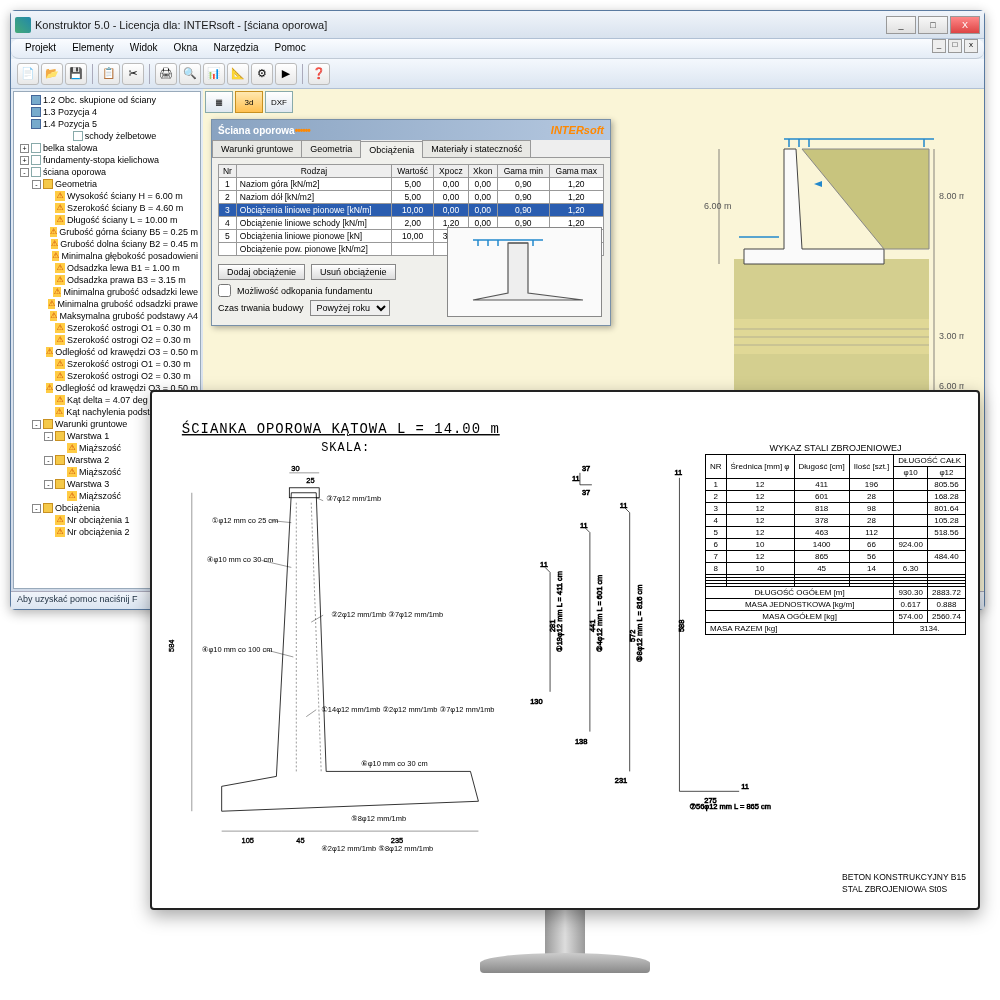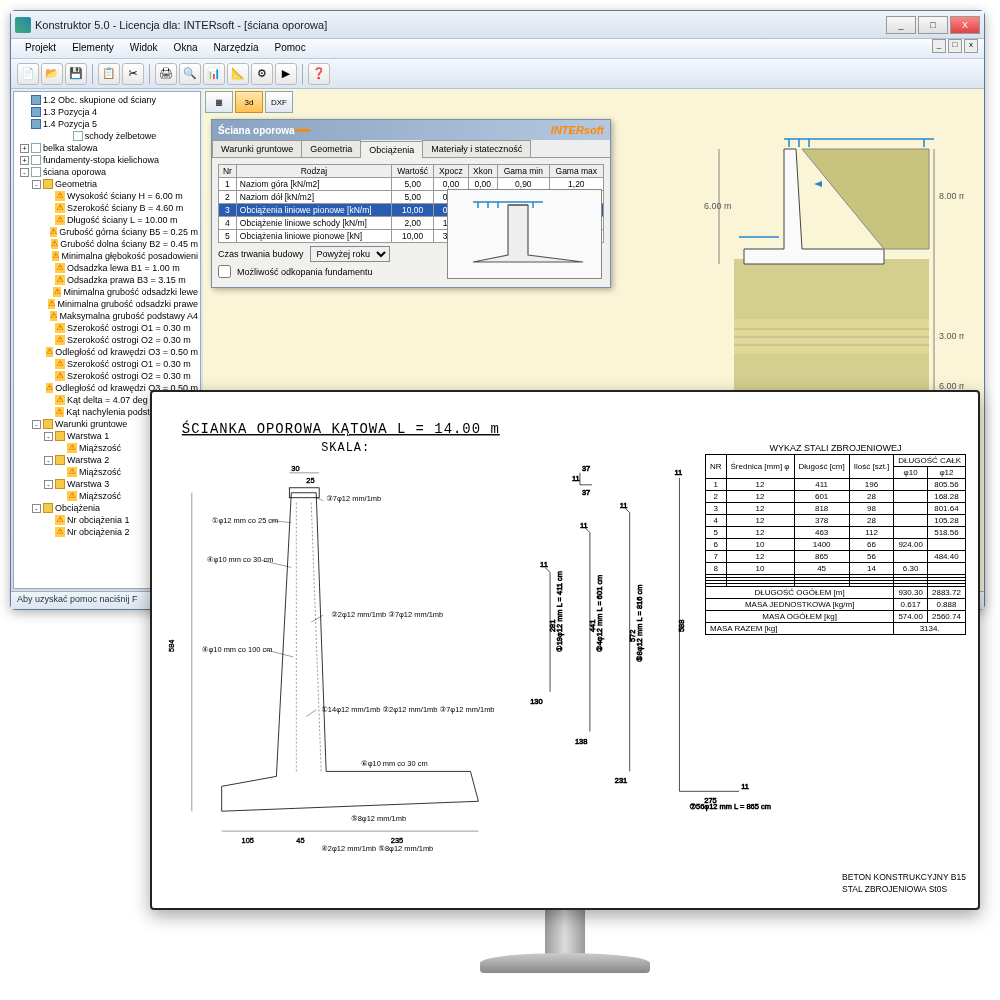--- a/index.html
+++ b/index.html
@@ -11,21 +11,21 @@
     box-shadow: 0 3px 12px rgba(0,0,0,0.3); }
   .titlebar { height: 28px; background: linear-gradient(#f0f4fa, #d8e2ee); border-bottom: 1px solid #b0c0d4;
     display: flex; align-items: center; padding: 0 4px; font-size: 11px; color: #1a1a1a; }
   .titlebar-icon { width: 16px; height: 16px; background: linear-gradient(45deg,#4a7,#28a); margin-right: 4px; border-radius: 2px; }
   .win-controls { margin-left: auto; display: flex; }
   .win-btn { width: 30px; height: 18px; background: linear-gradient(#f8f8f8,#e0e0e0); border: 1px solid #999;
     margin-left: 2px; font-size: 9px; text-align: center; line-height: 16px; cursor: pointer; }
   .win-btn.close { background: linear-gradient(#f88,#d44); color: #fff; }
   
   .menubar { height: 20px; background: linear-gradient(#fafcff,#e4ecf6); border-bottom: 1px solid #c0cad6;
-    display: flex; padding: 0 6px; font-size: 10px; }
+    display: flex; padding: 0 6px; font-size: 10px; border-radius: 8px; }
   .menubar span { padding: 3px 8px; cursor: pointer; }
   .menubar .mdi-btns { margin-left: auto; display: flex; gap: 2px; }
   .mdi-btns i { width: 14px; height: 14px; background: #eee; border: 1px solid #999; font-size: 8px; text-align: center; font-style: normal; }
   
   .toolbar { height: 30px; background: linear-gradient(#f4f8fd,#dbe5f1); border-bottom: 1px solid #b0c0d4;
     display: flex; align-items: center; padding: 0 6px; gap: 2px; }
   .tb-btn { width: 22px; height: 22px; background: linear-gradient(#fff,#e8e8e8); border: 1px solid #bbb; border-radius: 3px;
     display: flex; align-items: center; justify-content: center; font-size: 11px; cursor: pointer; }
   .tb-sep { width: 1px; height: 20px; background: #aab; margin: 0 3px; }
   
@@ -408,29 +408,42 @@
                 </tr>
                 <tr>
                   <td>5</td>
                   <td class="lbl">Obciążenia liniowe pionowe [kN]</td>
                   <td>10,00</td>
                   <td>3,00</td>
                   <td>6,00</td>
                   <td>0,90</td>
                   <td>1,20</td>
                 </tr>
+                <tr>
+                  <td></td>
+                  <td class="lbl">Obciążenie pow. pionowe [kN/m2]</td>
+                  <td></td>
+                  <td></td>
+                  <td></td>
+                  <td></td>
+                  <td></td>
+                </tr>
               </tbody>
           </table>
+          <div class="dlg-btnrow">
+            <button class="dlg-btn">Dodaj obciążenie</button>
+            <button class="dlg-btn">Usuń obciążenie</button>
+          </div>
+          <div class="dlg-field">
+            <input type="checkbox" style="">
+            <span>Możliwość odkopania fundamentu</span>
+          </div>
           <div class="dlg-field">
             <span>Czas trwania budowy</span>
             <select><option>Powyżej roku</option></select>
-          </div>
-          <div class="dlg-field">
-            <input type="checkbox" style="">
-            <span>Możliwość odkopania fundamentu</span>
           </div>
           <div class="dlg-preview">
             <svg width="155" height="90">
               <g stroke="#555" fill="none" stroke-width="1.2">
                 <path d="M60 15 L60 65 L25 72 L135 72 L80 65 L80 15 Z" fill="#eee"></path>
                 <line x1="60" y1="15" x2="80" y2="15"></line>
               </g>
               <g stroke="#28c" stroke-width="1.5">
                 <line x1="25" y1="12" x2="95" y2="12"></line>
                 <line x1="30" y1="12" x2="30" y2="18"></line>

